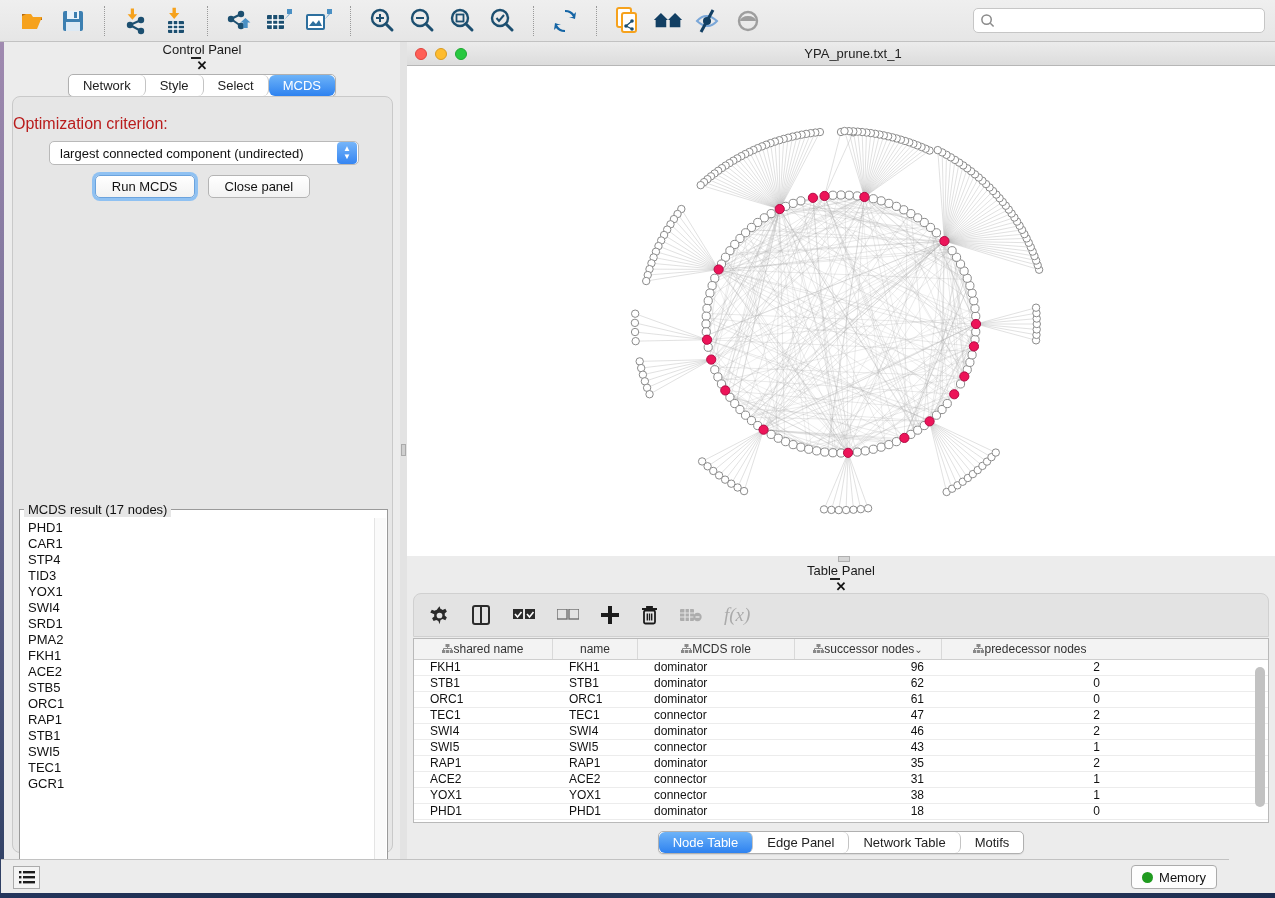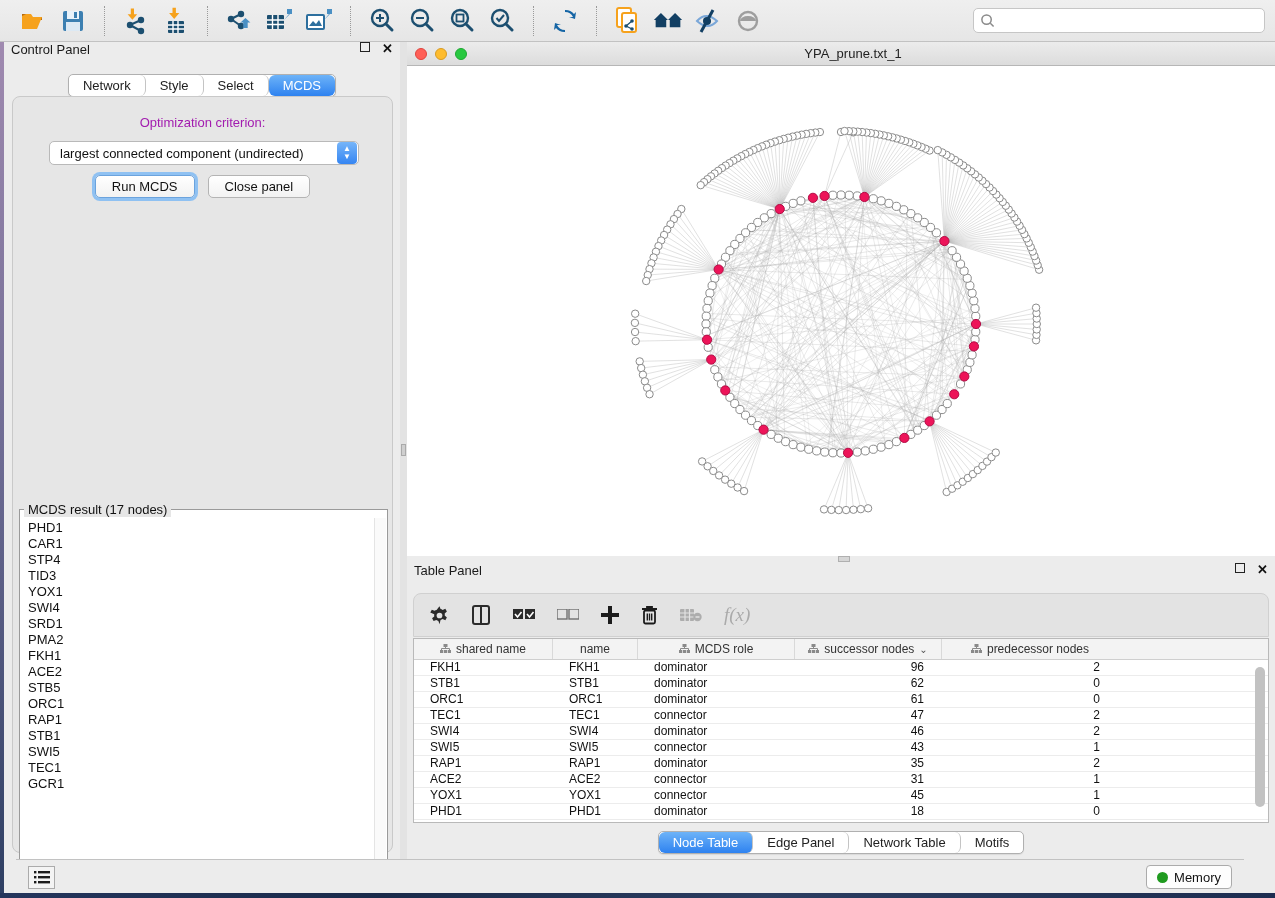--- a/index.html
+++ b/index.html
@@ -21,34 +21,34 @@
 
   
   #wp-left { position:absolute; left:0; top:42px; width:4px; height:851px;
     background:linear-gradient(#a08ab0,#6c6a92,#2e3f63); }
   #wp-bottom { position:absolute; left:0; top:893px; width:1275px; height:5px;
     background:linear-gradient(90deg,#24355c,#1a2a4a 30%,#2c3d61 60%,#1d2d50); }
 
   
   #control-panel { position:absolute; left:4px; top:42px; width:396px; height:817px;
     background:#ececec; }
-  .panel-head { height:26px; display:flex; padding:0 7px; font-size:13px; color:#1a1a1a; }
+  .panel-head { height:26px; display:flex; align-items:center; padding:0 7px; font-size:13px; color:#1a1a1a;flex-direction:column; }
   .panel-head .spacer { flex:1; }
   .win-float { width:10px; height:10px; border:1.5px solid #222; display:inline-block; margin-right:12px; }
   .win-close { font-size:13px; font-weight:bold; color:#111; line-height:1; }
   #cp-tabs { position:absolute; left:0; top:32px; width:100%; display:flex; justify-content:center; }
   .seg { display:flex; border:1px solid #b0b0b0; border-radius:5px; overflow:hidden; background:#fff;
     box-shadow:0 1px 1px rgba(0,0,0,.08); }
   .seg .tab { padding:3px 14px; font-size:13px; color:#222; background:#fff;
     border-right:1px solid #c4c4c4; cursor:default;border-radius:6px; }
   .seg .tab:last-child { border-right:none; }
   .seg .tab.sel { background:linear-gradient(#6db3f8,#2e82f0); color:#fff; }
   #cp-inner { position:absolute; left:8px; top:54px; width:381px; height:757px;
     background:#e6e6e6; border:1px solid #c9c9c9; border-radius:8px; }
-  #opt-label { margin-top:18px; text-align:center; font-size:13px; color:#a21caf; }
+  #opt-label { margin-top:18px; font-size:16px; color:#b91c1c; }
   #opt-select { position:absolute; left:36px; top:44px; width:310px; height:24px; background:#fff;
     border:1px solid #b9b9b9; border-radius:5px; display:flex; align-items:center; font-size:13px; }
   #opt-select .val { flex:1; padding-left:10px; color:#111; }
   #opt-select .stepper { width:20px; height:22px; border-radius:4px; margin-right:1px;
     background:linear-gradient(#76b5f9,#3585f2); color:#fff; font-size:8px; line-height:1;
     display:flex; flex-direction:column; align-items:center; justify-content:center; }
   #cp-buttons { position:absolute; left:0; top:78px; width:100%; display:flex; justify-content:center; gap:13px; }
   .mac-btn { background:linear-gradient(#ffffff,#f2f2f2); border:1px solid #b4b4b4; border-radius:5px;
     font-size:13px; padding:3px 16px; color:#111; font-family:"Liberation Sans",sans-serif; }
   .mac-btn.focus { box-shadow:0 0 0 3px #8fc1f2; border-color:#6ba3dd; }
@@ -79,32 +79,32 @@
   
   #table-panel { position:absolute; left:407px; top:563px; width:868px; height:296px; background:#ececec; }
   #tp-toolbar { position:absolute; left:6px; top:30px; width:856px; height:44px;
     background:#e3e3e3; border:1px solid #d0d0d0; border-radius:8px 8px 0 0;
     display:flex; align-items:center; gap:22px; padding:0 16px; }
   #tp-toolbar .ticon { display:flex; align-items:center; justify-content:center; }
   .fx { font-family:"Liberation Serif",serif; font-style:italic; font-size:19px; color:#aaa; }
   #tp-table { position:absolute; left:6px; top:75px; width:856px; height:185px;
     background:#fff; border:1px solid #b9b9b9; overflow:hidden; }
   #tp-header { display:flex; height:21px; background:#f3f3f3; border-bottom:1px solid #cfcfcf; }
-  .th { display:flex; align-items:center; justify-content:center; gap:5px; font-size:12px; color:#333;
+  .th { display:flex; align-items:center; justify-content:center; font-size:12px; color:#333;
     border-right:1px solid #d9d9d9; height:100%; }
   .th:last-child { border-right:none; }
   .sorticon { color:#555; font-size:10px; }
   .trow { display:flex; height:16px; border-bottom:1px solid #ececec; font-size:12px; color:#111; }
   .td { height:100%; line-height:15px; white-space:nowrap; overflow:hidden; }
   #tp-scroll { position:absolute; right:2px; top:24px; width:11px; height:158px; }
   #tp-thumb { position:absolute; left:0; top:4px; width:10px; height:140px; background:#c2c2c2; border-radius:5px; }
   #tp-tabs { position:absolute; left:0; top:268px; width:100%; display:flex; justify-content:center; }
 
   
-  #status-bar { position:absolute; left:16px; top:859px; width:1228px; height:34px;
+  #status-bar { position:absolute; left:1px; top:859px; width:1228px; height:34px;
     background:#ececec; border-top:1px solid #c2c2c2; }
   #list-btn { position:absolute; left:12px; top:6px; width:27px; height:23px; background:#f4f4f4;
     border:1px solid #ababab; display:flex; align-items:center; justify-content:center; }
   #memory-btn { position:absolute; right:12px; top:5px; height:24px; background:#fdfdfd;
     border:1px solid #ababab; border-radius:4px; display:flex; align-items:center; gap:6px;
     padding:0 10px; font-size:13px; color:#111; }
   #memory-dot { width:11px; height:11px; border-radius:50%; background:#1f9a1f; }
 </style>
 </head>
 <body>
@@ -1192,21 +1192,21 @@
           <div class="td" style="width: 139px; text-align: left; padding: 0px 0px 0px 16px;">ACE2</div>
           <div class="td" style="width: 85px; text-align: left; padding: 0px 0px 0px 16px;">ACE2</div>
           <div class="td" style="width: 157px; text-align: left; padding: 0px 0px 0px 16px;">connector</div>
           <div class="td" style="width: 147px; text-align: right; padding: 0px 18px 0px 0px;">31</div>
           <div class="td" style="width: 176px; text-align: right; padding: 0px 18px 0px 0px;">1</div>
         </div>
         <div class="trow">
           <div class="td" style="width: 139px; text-align: left; padding: 0px 0px 0px 16px;">YOX1</div>
           <div class="td" style="width: 85px; text-align: left; padding: 0px 0px 0px 16px;">YOX1</div>
           <div class="td" style="width: 157px; text-align: left; padding: 0px 0px 0px 16px;">connector</div>
-          <div class="td" style="width: 147px; text-align: right; padding: 0px 18px 0px 0px;">45</div>
+          <div class="td" style="width: 147px; text-align: right; padding: 0px 18px 0px 0px;">38</div>
           <div class="td" style="width: 176px; text-align: right; padding: 0px 18px 0px 0px;">1</div>
         </div>
         <div class="trow">
           <div class="td" style="width: 139px; text-align: left; padding: 0px 0px 0px 16px;">PHD1</div>
           <div class="td" style="width: 85px; text-align: left; padding: 0px 0px 0px 16px;">PHD1</div>
           <div class="td" style="width: 157px; text-align: left; padding: 0px 0px 0px 16px;">dominator</div>
           <div class="td" style="width: 147px; text-align: right; padding: 0px 18px 0px 0px;">18</div>
           <div class="td" style="width: 176px; text-align: right; padding: 0px 18px 0px 0px;">0</div>
         </div>
       </div>

